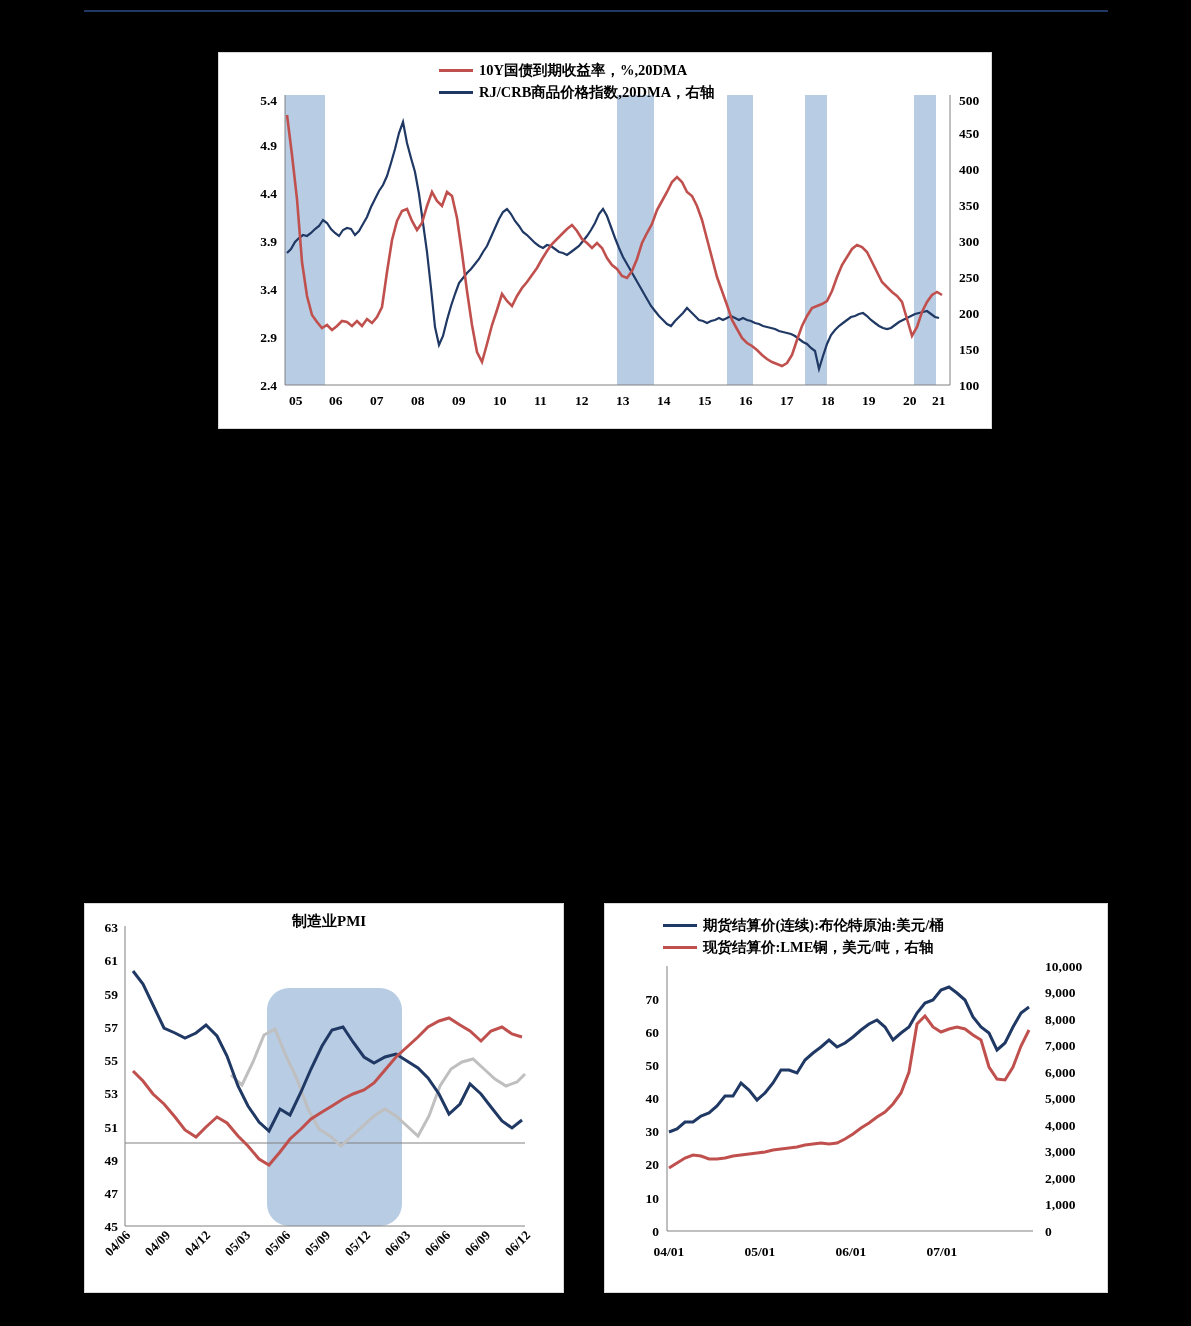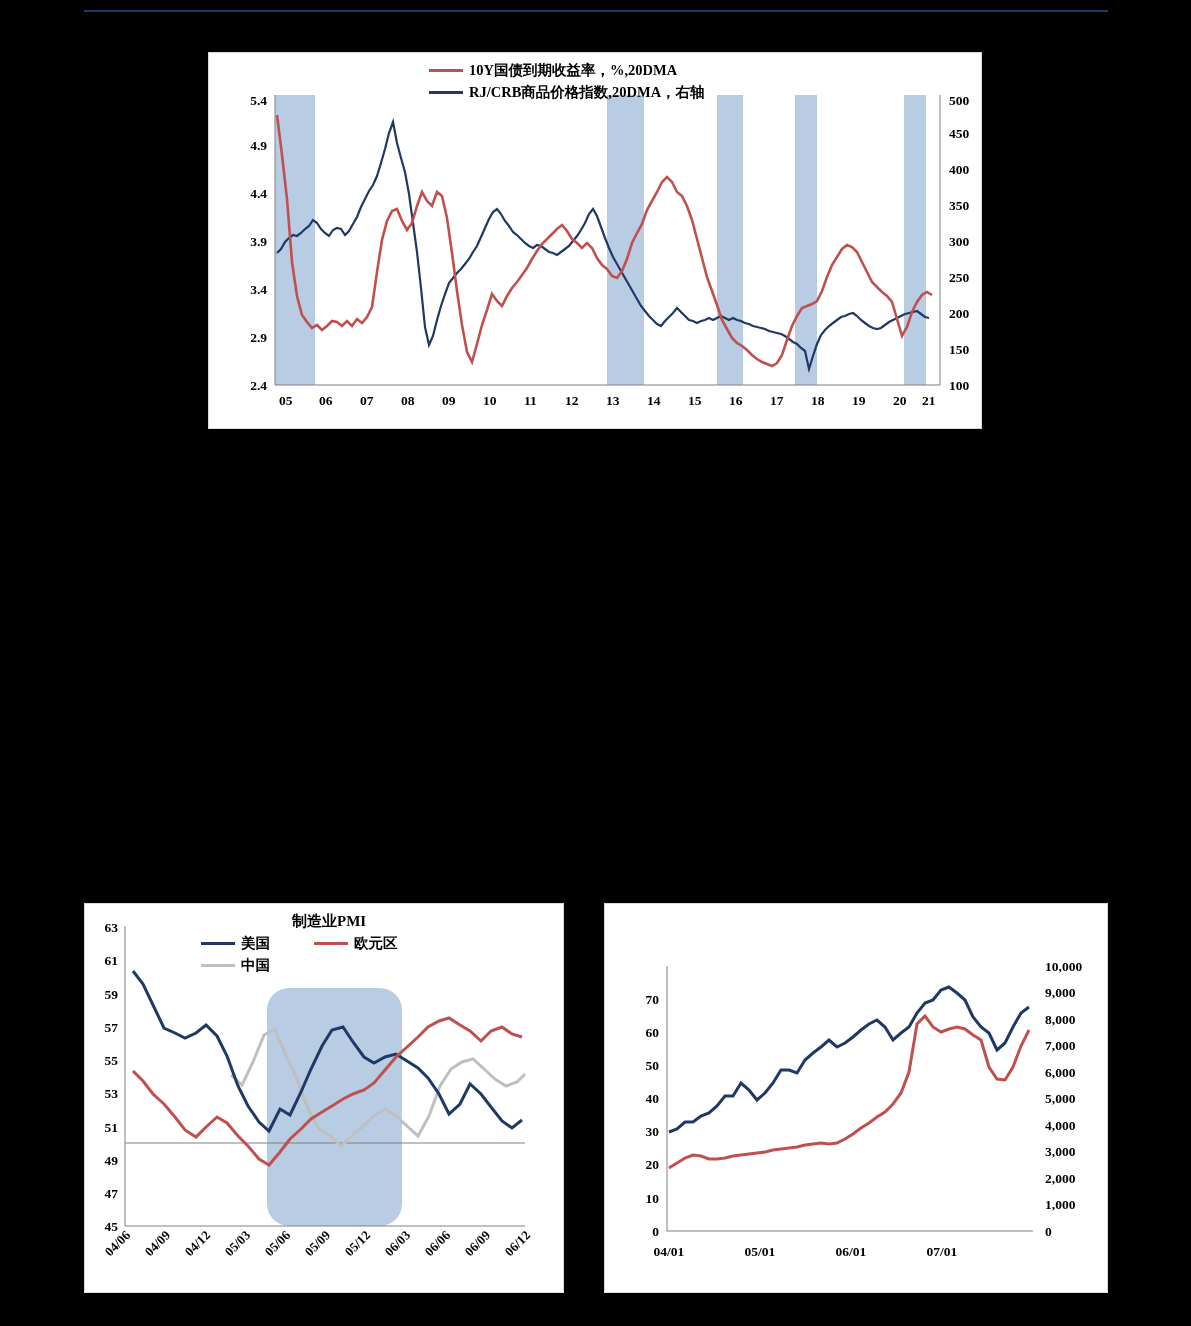--- a/index.html
+++ b/index.html
@@ -23,21 +23,21 @@
     background: #1f3864;
   }
   .chart-card {
     position: absolute;
     background: #ffffff;
     box-sizing: border-box;
     border: 1px solid #d8d8d8;
   }
   
   #chart1 {
-    left: 208px;
+    left: 218px;
     top: 52px;
     width: 774px;
     height: 377px;
   }
   #chart2 {
     left: 84px;
     top: 903px;
     width: 480px;
     height: 390px;
   }
@@ -161,32 +161,20 @@
     </g>
 
     <polyline fill="none" stroke="#1f3864" stroke-width="2.2" points="68,200 72,196 76,189 80,185 84,182 88,183 92,180 96,176 100,173 104,167 108,170 112,176 116,180 120,183 124,177 128,175 132,176 136,182 140,178 144,171 148,164 152,154 156,146 160,138 164,132 168,123 172,110 176,96 180,80 184,69 188,90 192,105 196,119 200,141 204,170 208,199 212,235 216,274 220,292 224,283 228,267 232,253 236,241 240,230 244,225 248,220 252,216 256,211 260,206 264,199 268,193 272,184 276,175 280,166 284,159 288,156 292,161 296,168 300,173 304,179 308,182 312,186 316,190 320,193 324,195 328,192 332,193 336,196 340,199 344,200 348,202 352,199 356,196 360,193 364,188 368,183 372,177 376,170 380,161 384,156 388,163 392,174 396,185 400,195 404,204 408,211 412,218 416,225 420,232 424,239 428,246 432,253 436,258 440,263 444,267 448,271 452,273 456,268 460,264 464,260 468,255 472,259 476,263 480,267 484,268 488,270 492,268 496,267 500,265 504,267 508,265 512,263 516,265 520,267 524,265 528,267 532,268 536,270 540,271 544,273 548,274 552,275 556,276 560,278 564,279 568,280 572,281 576,283 580,286 584,289 588,291 592,295 596,298 600,316 604,303 608,291 612,282 616,277 620,273 624,270 628,267 632,264 636,263 640,261 644,260 648,263 652,267 656,270 660,273 664,275 668,276 672,275 676,272 680,269 684,267 688,265 692,263 696,261 700,260 704,259 708,258 712,261 716,264 720,265"></polyline>
 
     <polyline fill="none" stroke="#c0504d" stroke-width="2.6" points="68,62 73,102 78,146 83,209 88,243 93,262 98,269 103,275 108,272 113,277 118,273 123,268 128,269 133,273 138,268 143,273 148,266 153,270 158,264 163,254 168,219 173,187 178,168 183,158 188,156 193,168 198,177 203,170 208,153 213,139 218,148 223,153 228,139 233,143 238,165 243,200 248,238 253,272 258,299 263,309 268,291 273,272 278,257 283,241 288,248 293,253 298,243 303,235 308,229 313,222 318,215 323,206 328,198 333,191 338,186 343,181 348,176 353,172 358,178 363,186 368,190 373,195 378,190 383,195 388,205 393,212 398,216 403,223 408,225 413,218 418,206 423,190 428,180 433,171 438,157 443,148 448,139 453,129 458,124 463,129 468,139 473,143 478,153 483,167 488,186 493,205 498,224 503,238 508,252 513,267 518,276 523,285 528,290 533,293 538,297 543,302 548,306 553,309 558,311 563,313 568,310 573,302 578,287 583,273 588,263 593,255 598,253 603,251 608,248 613,238 618,224 623,212 628,204 633,196 638,192 643,194 648,199 653,209 658,219 663,229 668,234 673,239 678,243 683,249 688,266 693,283 698,274 703,259 708,249 713,242 718,239 723,242"></polyline>
   </svg>
 </div>
 
 <div class="chart-card" id="chart2">
   <div class="chart-title" style="left:178px; top:8px;">制造业PMI</div>
-  <div class="legend" style="left:116px; top:30px;">
-    <div class="legend-row">
-      <span class="legend-swatch" style="background:#1f3864"></span>
-      <span class="legend-label">美国</span>
-      <span class="legend-swatch" style="background:#c0504d; margin-left:38px;"></span>
-      <span class="legend-label">欧元区</span>
-    </div>
-    <div class="legend-row">
-      <span class="legend-swatch" style="background:#bfbfbf"></span>
-      <span class="legend-label">中国</span>
-    </div>
-  </div>
   <svg width="480" height="390" viewBox="0 0 480 390">
     <g>
       <rect x="182" y="84" width="135" height="238" rx="22" fill="#b8cce4"></rect>
     </g>
     <g>
       <line x1="40" y1="322" x2="440" y2="322" stroke="#808080" stroke-width="1"></line>
       <line x1="40" y1="22" x2="40" y2="322" stroke="#808080" stroke-width="1"></line>
       <line x1="40" y1="239" x2="440" y2="239" stroke="#808080" stroke-width="1"></line>
       <text class="tick-text" x="33" y="327" text-anchor="end">45</text>
       <text class="tick-text" x="33" y="294" text-anchor="end">47</text>
@@ -215,20 +203,30 @@
 
     <polyline fill="none" stroke="#bfbfbf" stroke-width="3" points="146,171 157,181 168,158 179,131 190,125 201,152 212,175 223,205 234,225 245,232 256,242 267,232 278,222 289,212 300,205 311,212 322,222 333,232 344,212 355,182 366,165 377,158 388,155 399,165 410,175 421,182 432,178 440,170"></polyline>
 
     <polyline fill="none" stroke="#1f3864" stroke-width="3" points="48,67 58,80 68,101 79,124 90,129 100,134 111,129 121,121 132,132 142,152 153,182 163,202 174,218 184,227 195,205 205,211 216,188 226,165 237,142 247,126 258,123 268,138 279,153 289,159 300,153 311,150 322,157 333,164 343,174 354,190 364,210 375,200 385,180 396,190 406,203 417,217 427,224 437,216"></polyline>
 
     <polyline fill="none" stroke="#c0504d" stroke-width="3" points="48,167 58,177 68,190 79,200 90,213 100,226 111,233 121,223 132,213 142,219 153,232 163,242 174,255 184,261 195,248 205,235 216,225 226,215 237,208 247,202 258,195 268,190 279,186 289,179 300,166 311,153 322,143 333,133 343,123 354,117 364,114 375,121 385,127 396,137 406,127 417,123 427,130 437,133"></polyline>
   </svg>
 </div>
 
 <div class="chart-card" id="chart3">
+  <div class="legend" style="left:58px; top:12px;">
+    <div class="legend-row">
+      <span class="legend-swatch" style="background:#1f3864"></span>
+      <span class="legend-label">期货结算价(连续):布伦特原油:美元/桶</span>
+    </div>
+    <div class="legend-row">
+      <span class="legend-swatch" style="background:#c0504d"></span>
+      <span class="legend-label">现货结算价:LME铜，美元/吨，右轴</span>
+    </div>
+  </div>
   <svg width="504" height="390" viewBox="0 0 504 390">
     <g>
       <line x1="62" y1="327" x2="428" y2="327" stroke="#808080" stroke-width="1"></line>
       <line x1="62" y1="62" x2="62" y2="327" stroke="#808080" stroke-width="1"></line>
       <text class="tick-text" x="54" y="332" text-anchor="end">0</text>
       <text class="tick-text" x="54" y="299" text-anchor="end">10</text>
       <text class="tick-text" x="54" y="265" text-anchor="end">20</text>
       <text class="tick-text" x="54" y="232" text-anchor="end">30</text>
       <text class="tick-text" x="54" y="199" text-anchor="end">40</text>
       <text class="tick-text" x="54" y="166" text-anchor="end">50</text>

